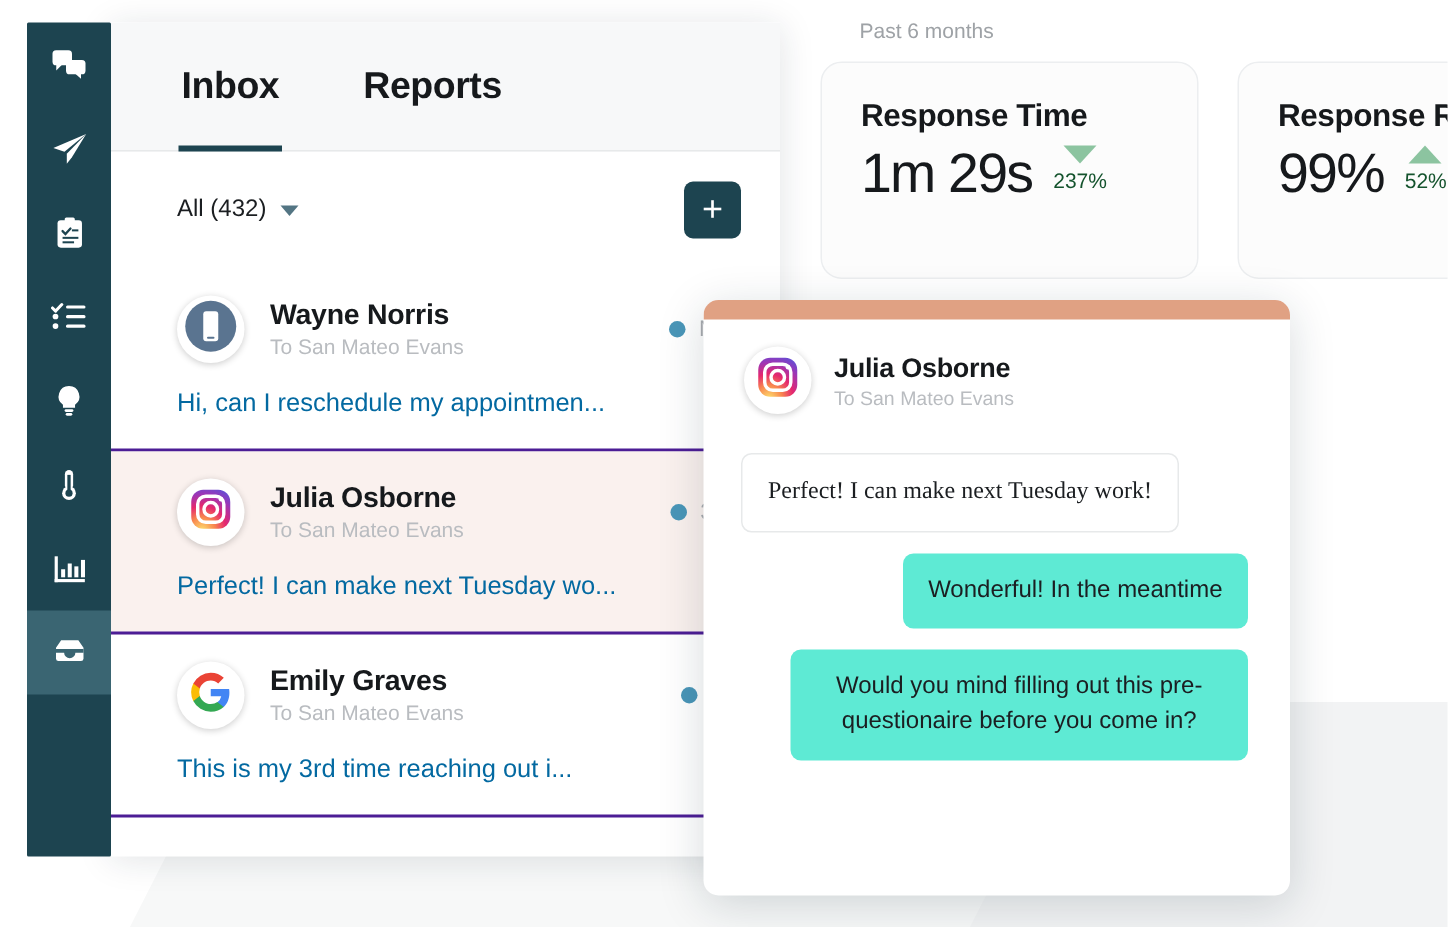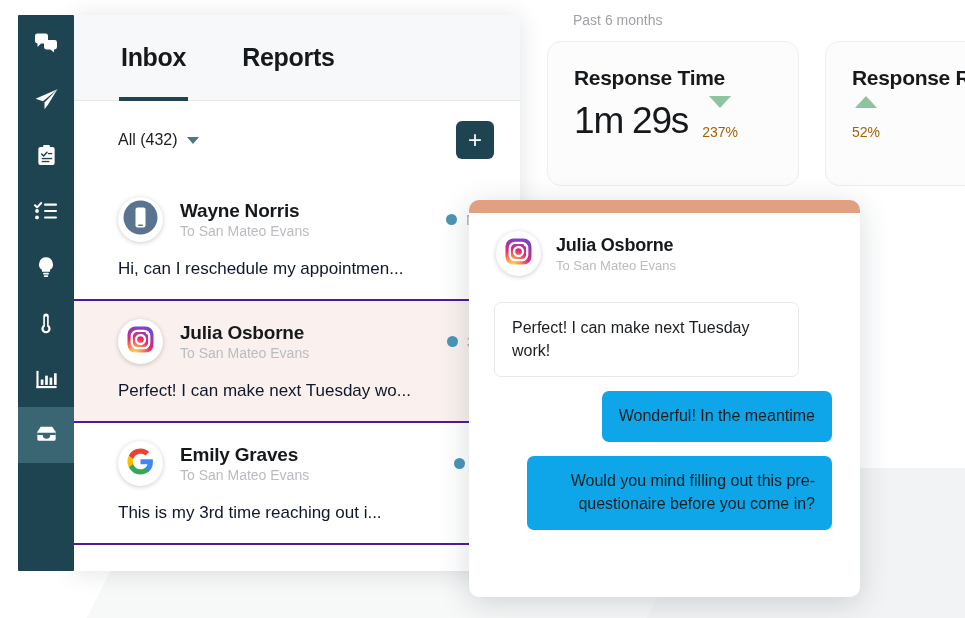--- a/index.html
+++ b/index.html
@@ -163,21 +163,21 @@
     display: flex;
     align-items: center;
     gap: 9px;
     padding-right: 2px;
     flex: 0 0 auto;
   }
   .dot { width: 11px; height: 11px; border-radius: 50%; background: #4a96b8; }
   .conv-time { font-size: 15px; color: #a9acb0; }
   .conv-preview {
     font-size: 17px;
-    color: #0f172a;
+    color: #0369a1;
     margin-top: 17px;
     white-space: nowrap;
     overflow: hidden;
   }
 
   
   .metrics {
     position: absolute;
     left: 547px; top: 12px;
     z-index: 10;
@@ -220,21 +220,21 @@
     border-left: 11px solid transparent;
     border-right: 11px solid transparent;
     border-top: 12px solid #8cc4a0;
   }
   .tri-up {
     width: 0; height: 0; margin: 0 auto;
     border-left: 11px solid transparent;
     border-right: 11px solid transparent;
     border-bottom: 12px solid #8cc4a0;
   }
-  .delta-text { font-size: 14px; color: #a16207; margin-top: 16px; }
+  .delta-text { font-size: 14px; color: #14532d; margin-top: 3px; }
 
   
   .chat-card {
     position: absolute;
     left: 469px; top: 200px;
     width: 391px; height: 397px;
     background: #ffffff;
     border-radius: 10px;
     box-shadow: 0 6px 30px rgba(20,40,55,.17);
     z-index: 40;
@@ -283,22 +283,22 @@
   .msg.in { justify-content: flex-start; }
   .msg.out { justify-content: flex-end; }
   .bubble {
     font-size: 16px;
     color: #1b1e21;
     border-radius: 7px;
     padding: 14px 17px;
     line-height: 1.42;
     max-width: 305px;
   }
-  .msg.in .bubble { background: #fff; border: 1px solid #e7e9ea; }
-  .msg.out .bubble { background: #0ea5e9; text-align: right; }
+  .msg.in .bubble { background: #fff; border: 1px solid #e7e9ea; font-family: Liberation Serif, serif; }
+  .msg.out .bubble { background: #5eead4; text-align: center; }
 </style>
 </head>
 <body>
 
 <div class="bg-wrap">
   <div class="bg-diag-1"></div>
   <div class="bg-diag-2"></div>
 </div>
 
 <nav class="sidebar">
@@ -509,20 +509,21 @@
         <div class="stat-delta">
           <div class="tri-down"></div>
           <div class="delta-text">237%</div>
         </div>
       </div>
     </div>
 
     <div class="stat-card">
       <div class="stat-title">Response Rate</div>
       <div class="stat-row">
+        <div class="stat-value">99%</div>
         <div class="stat-delta">
           <div class="tri-up"></div>
           <div class="delta-text">52%</div>
         </div>
       </div>
     </div>
   </div>
 </section>
 
 <section class="chat-card">

